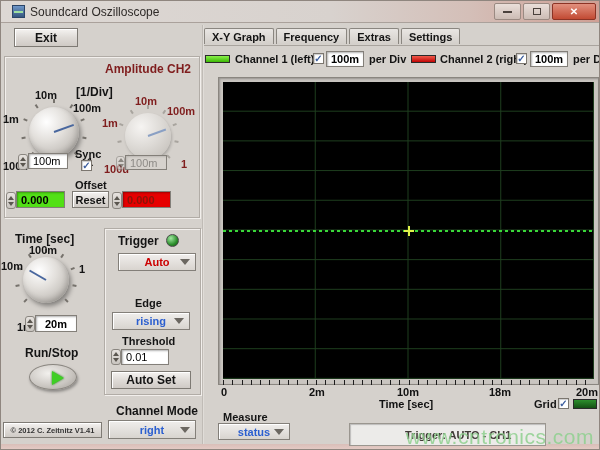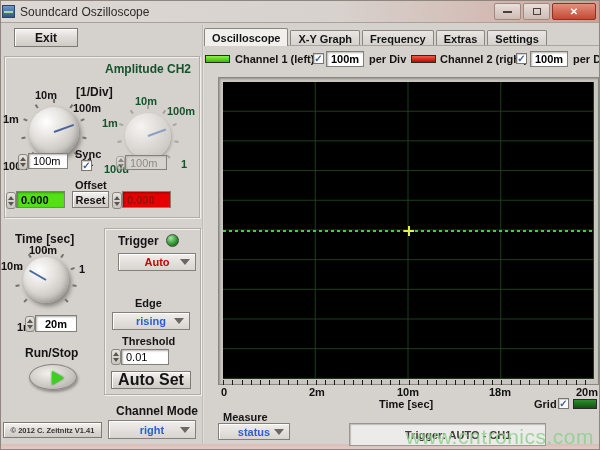--- a/index.html
+++ b/index.html
@@ -3,21 +3,21 @@
 <meta charset="utf-8">
 <style>
   *{box-sizing:border-box;margin:0;padding:0}
   body{margin:0;background:#888}
   .window{position:relative;width:600px;height:450px;background:#d5d1cc;
     font-family:"Liberation Sans",sans-serif;overflow:hidden;border:1px solid #8f867f}
   .abs{position:absolute}
   
   .titlebar{left:0;top:0;width:600px;height:22px;
     background:linear-gradient(90deg,#ddd8d4 0%,#d8d2ce 55%,#d4bfb8 78%,#cf9f94 100%);
-    border-bottom:1px solid #aaa19b;display:flex;align-items:center;gap:5px;padding-left:1px}
+    border-bottom:1px solid #aaa19b;display:flex;align-items:center;gap:5px;padding-left:11px}
   .title-text{font-size:12px;color:#2e2a28}
   .appicon{width:13px;height:13px;border:1px solid #2b4568;background:linear-gradient(#6f97c9,#35567e);position:relative}
   .appicon i{position:absolute;left:1px;top:5px;width:9px;height:2px;background:#9fe09f}
   .wbtns{position:absolute;right:3px;top:2px;display:flex;gap:2px}
   .wbtn{width:27px;height:17px;border:1px solid #9a8a82;border-radius:2px;
     background:linear-gradient(#eadfda,#ccbcb4);display:flex;align-items:center;justify-content:center;
     font-size:10px;color:#4a413c;font-weight:bold}
   .wbtn.close{width:44px;background:linear-gradient(#e2907e,#c24a33);border-color:#8c3325;color:#fff}
   .glyph-min{width:9px;height:2px;background:#4a413c}
   .glyph-max{width:8px;height:7px;border:1.5px solid #4a413c}
@@ -37,21 +37,21 @@
   .field.dis{background:#d6d2cd;color:#8e8b87;box-shadow:inset 1px 1px 2px rgba(0,0,0,.12)}
   .spin{background:linear-gradient(#e6e2de,#c9c5c0);border:1px solid #8a8680;border-radius:3px;
     display:flex;flex-direction:column;align-items:center;justify-content:center;gap:2px}
   .spin i{width:0;height:0;border-left:3px solid transparent;border-right:3px solid transparent}
   .spin .up{border-bottom:4px solid #5a564f}
   .spin .dn{border-top:4px solid #5a564f}
   .cb{background:#fff;border:1px solid #7b766f;box-shadow:inset 1px 1px 1px rgba(0,0,0,.2);
     font-size:10px;line-height:9px;color:#3c5e9e;text-align:center;font-weight:bold}
   .lbl{font-size:11px;font-weight:bold;color:#141414;white-space:nowrap}
   .lbl12{font-size:12px;font-weight:bold;color:#141414;white-space:nowrap}
-  .dim{color:#14532d}
+  .dim{color:#7f1d1d}
   
   .knob{border-radius:50%;background:radial-gradient(circle at 35% 30%,#fff,#e2dfdb 40%,#c6c2bd 70%,#908c86);
     box-shadow:2px 3px 5px rgba(0,0,0,.4),inset -2px -3px 5px rgba(0,0,0,.15)}
   .knob .needle{position:absolute;left:50%;top:50%;width:42%;height:2px;background:#49679e;
     transform-origin:0 50%;margin-top:-1px}
   .knob.pale{background:radial-gradient(circle at 35% 30%,#f6f4f2,#dedbd7 45%,#cdc9c4 75%,#aaa69f);
     box-shadow:1px 2px 3px rgba(0,0,0,.2)}
   .knob.pale .needle{background:#8aa0c4}
   .tick{position:absolute;left:calc(50% - 1px);top:calc(50% - 2px);width:2px;height:4px;background:#76726c;
     transform:rotate(var(--r)) translateY(var(--d))}
@@ -230,34 +230,31 @@
   <div class="abs dd blue" style="left:111px;top:311px;width:78px;height:18px">
       <span>rising</span>
       <span class="tri"></span>
     </div>
   <div class="abs lbl" style="left:121px;top:334px">Threshold</div>
   <div class="abs spin" style="left:110px;top:348px;width:10px;height:16px">
       <i class="up"></i>
       <i class="dn"></i>
     </div>
   <div class="abs field" style="left:120px;top:348px;width:48px;height:16px">0.01</div>
-  <div class="abs btn" style="left:110px;top:370px;width:80px;height:18px;font-size:16px">
+  <div class="abs btn" style="left:110px;top:370px;width:80px;height:18px;font-size:12px">
       <span>Auto Set</span>
     </div>
 
   <div class="abs lbl12" style="left:115px;top:403px">Channel Mode</div>
   <div class="abs dd blue" style="left:107px;top:419px;width:88px;height:19px">
       <span>right</span>
       <span class="tri"></span>
     </div>
 
   <div class="abs tabbar">
-    <div class="tab active">
-        <span>Oscilloscope</span>
-      </div>
     <div class="tab">
         <span>X-Y Graph</span>
       </div>
     <div class="tab">
         <span>Frequency</span>
       </div>
     <div class="tab">
         <span>Extras</span>
       </div>
     <div class="tab">

